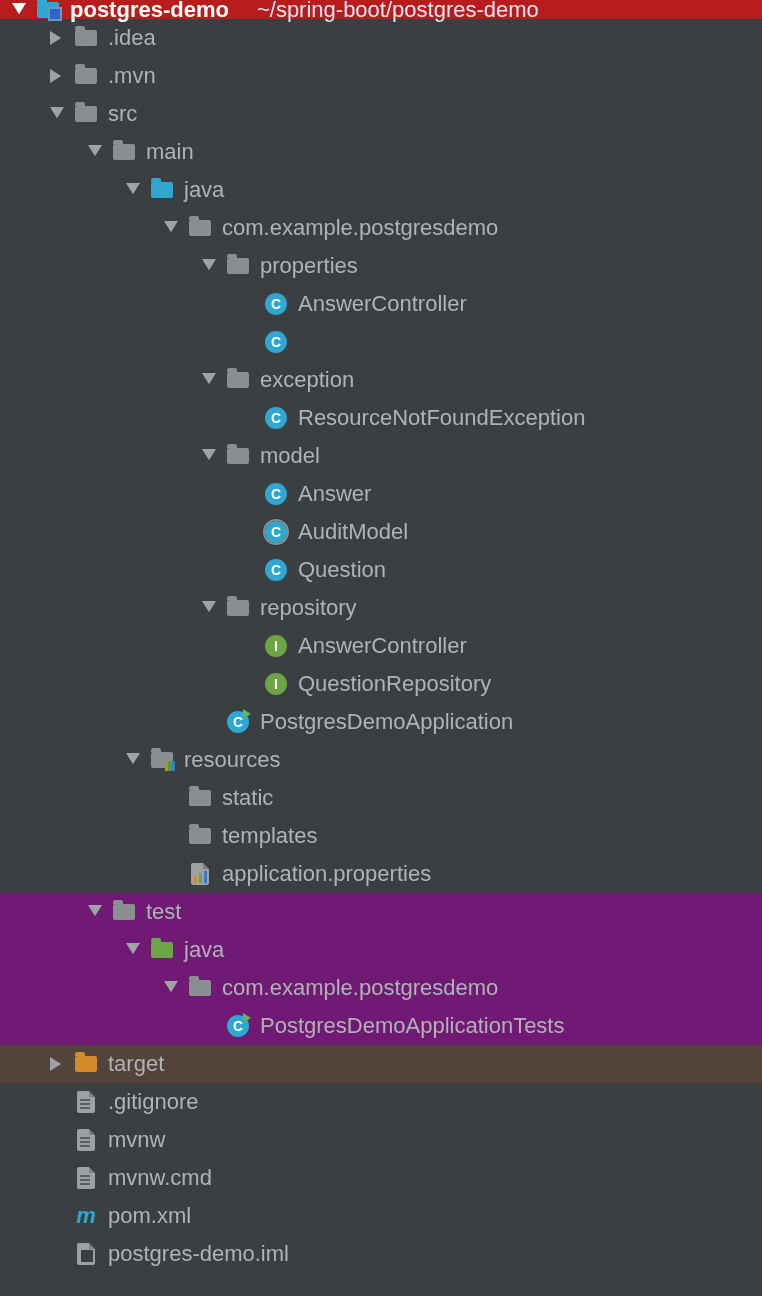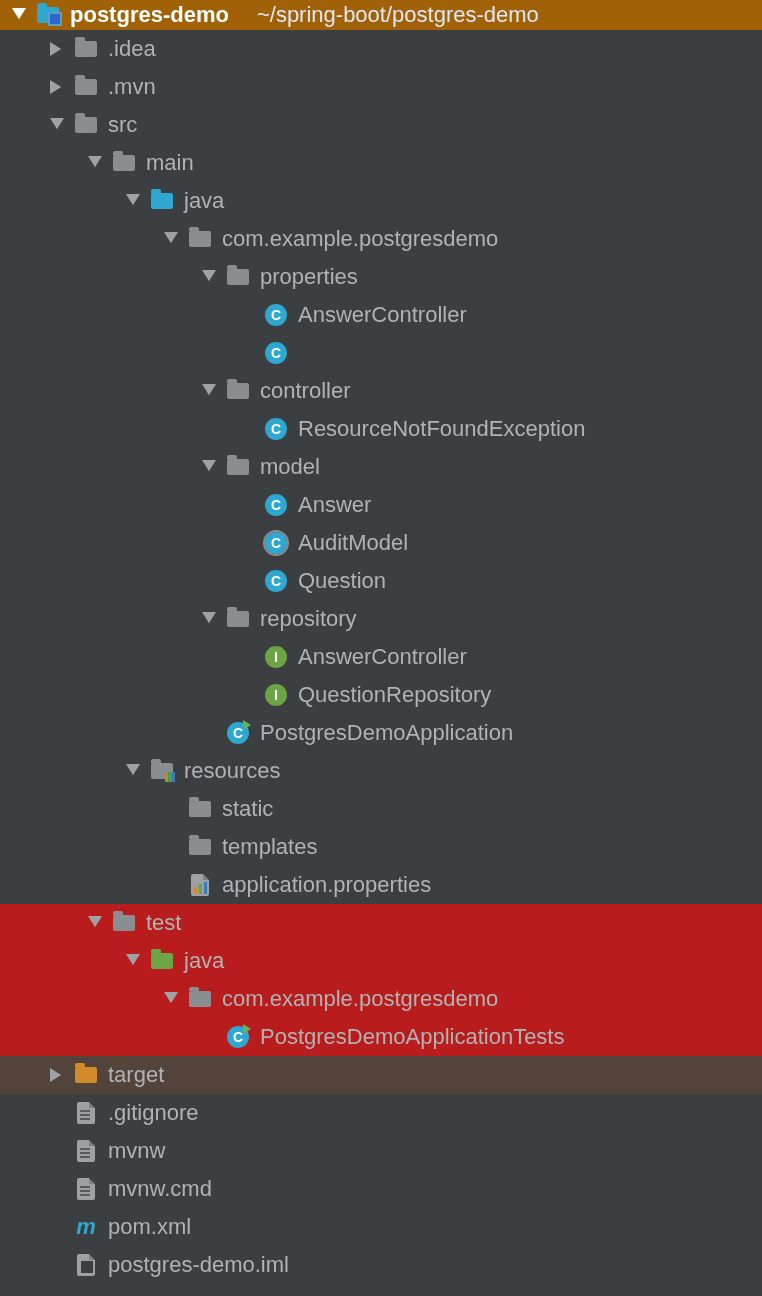--- a/index.html
+++ b/index.html
@@ -37,23 +37,23 @@
     height: 24px;
     display: inline-flex;
     align-items: center;
     justify-content: center;
     flex: 0 0 24px;
     margin-right: 10px;
   }
   .label { line-height: 1; }
   .label.bold { font-weight: 700; color: #ffffff; }
   .label.path { color: #bfbfbf; font-weight: 400; margin-left: 28px; }
-  .row.root { background: #a16207; color: #ffffff; height: 30px; }
+  .row.root { background: #b91c1c; color: #ffffff; height: 19px; }
   .row.root .label.path { color: #dfe6f5; }
-  .row.hl-green { background: #b91c1c; }
+  .row.hl-green { background: #701a75; }
   .row.hl-orange { background: #52443b; }
   .ico-folder {
     width: 22px; height: 16px;
     background: #8b8e90;
     border-radius: 2px 2px 2px 2px;
     position: relative;
   }
   .ico-folder::before {
     content: "";
     position: absolute;
@@ -299,21 +299,21 @@
       <div class="row">
         <span class="pad" style="width:198px"></span>
         <span class="arrow">
           <svg width="14" height="14" viewBox="0 0 10 10">
             <polygon points="0,0 10,0 5,8" fill="#9fa2a4"></polygon>
           </svg>
         </span>
         <span class="ficon">
           <span class="ico-folder"></span>
         </span>
-        <span class="label">controller</span>
+        <span class="label">exception</span>
       </div>
       <div class="row">
         <span class="pad" style="width:236px"></span>
         <span class="arrow-spacer"></span>
         <span class="ficon">
           <span class="ico-circle c">C</span>
         </span>
         <span class="label">ResourceNotFoundException</span>
       </div>
       <div class="row">

